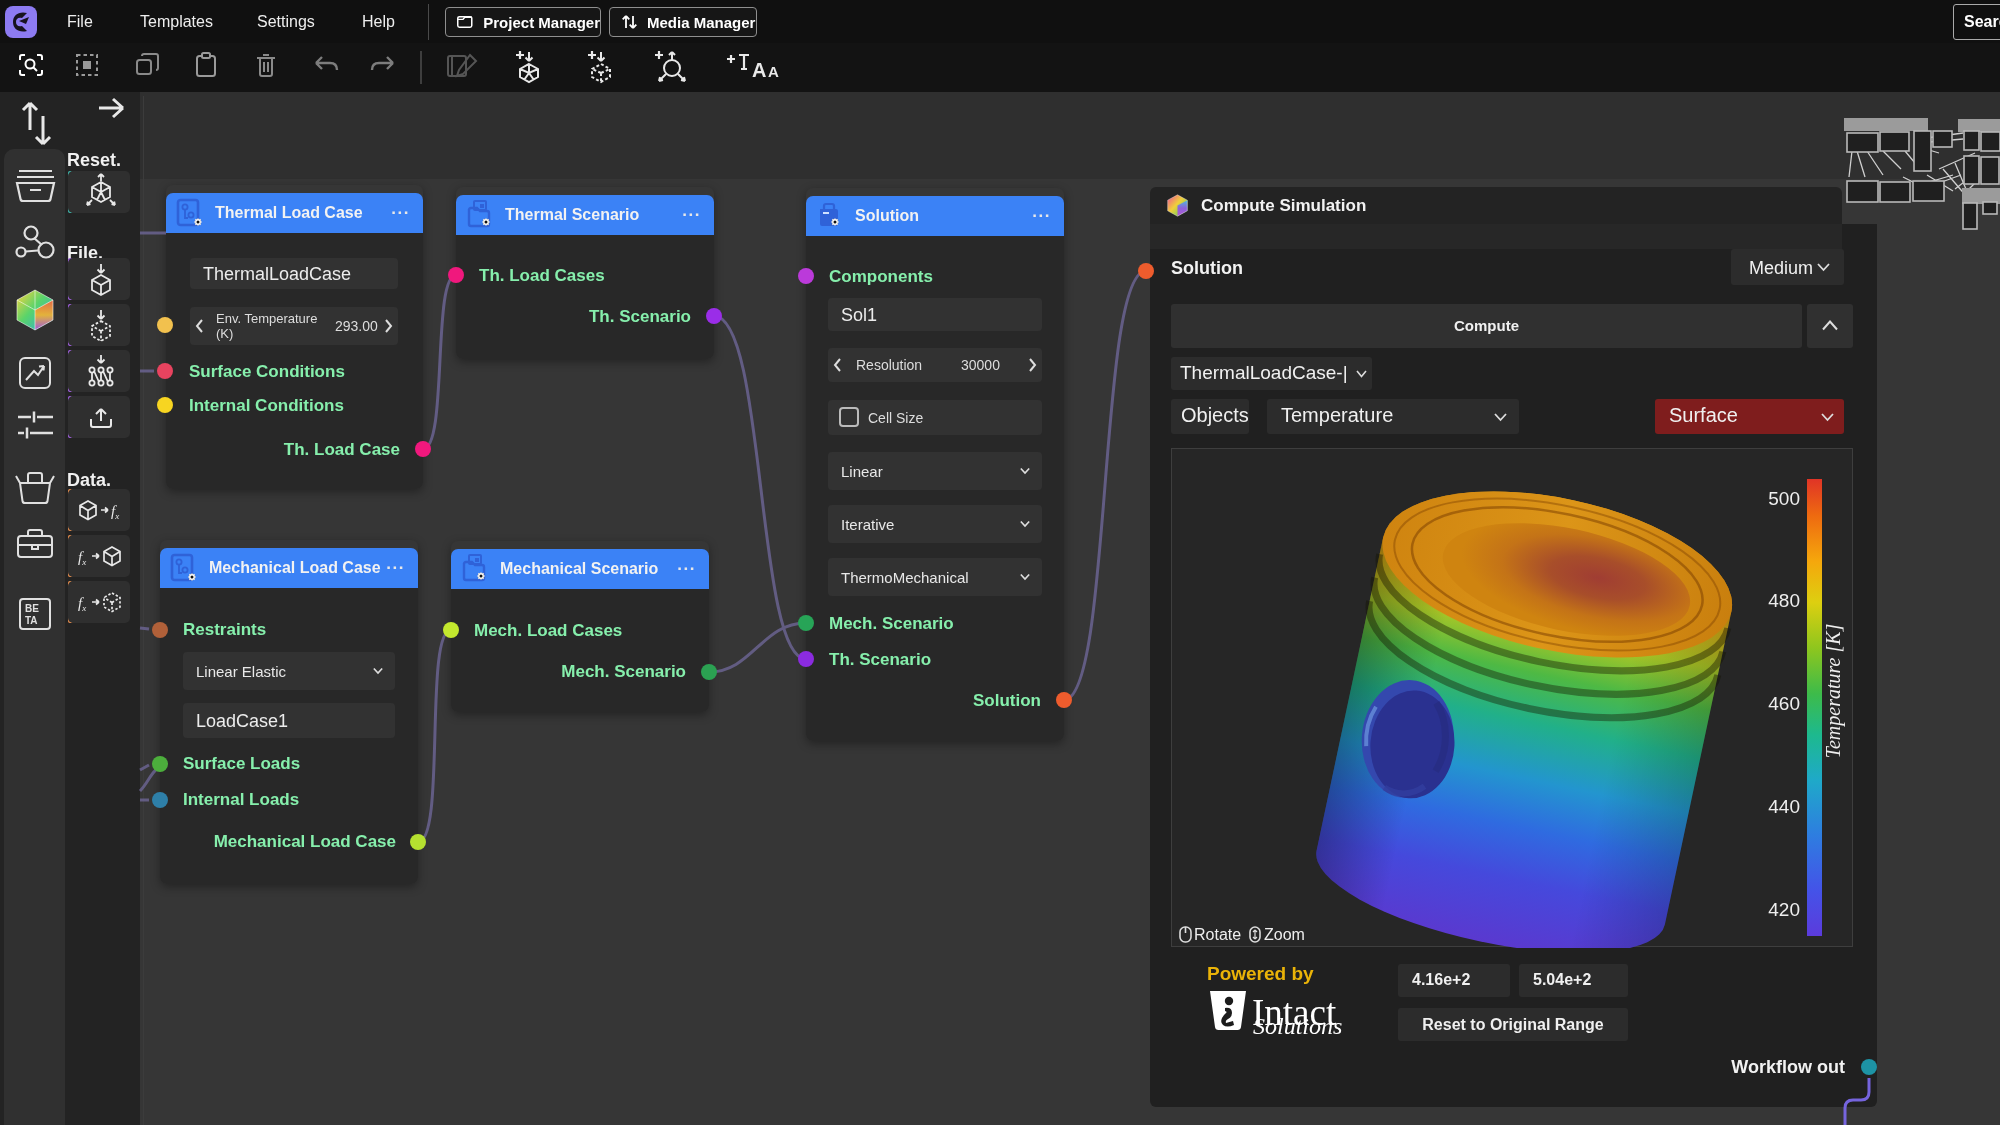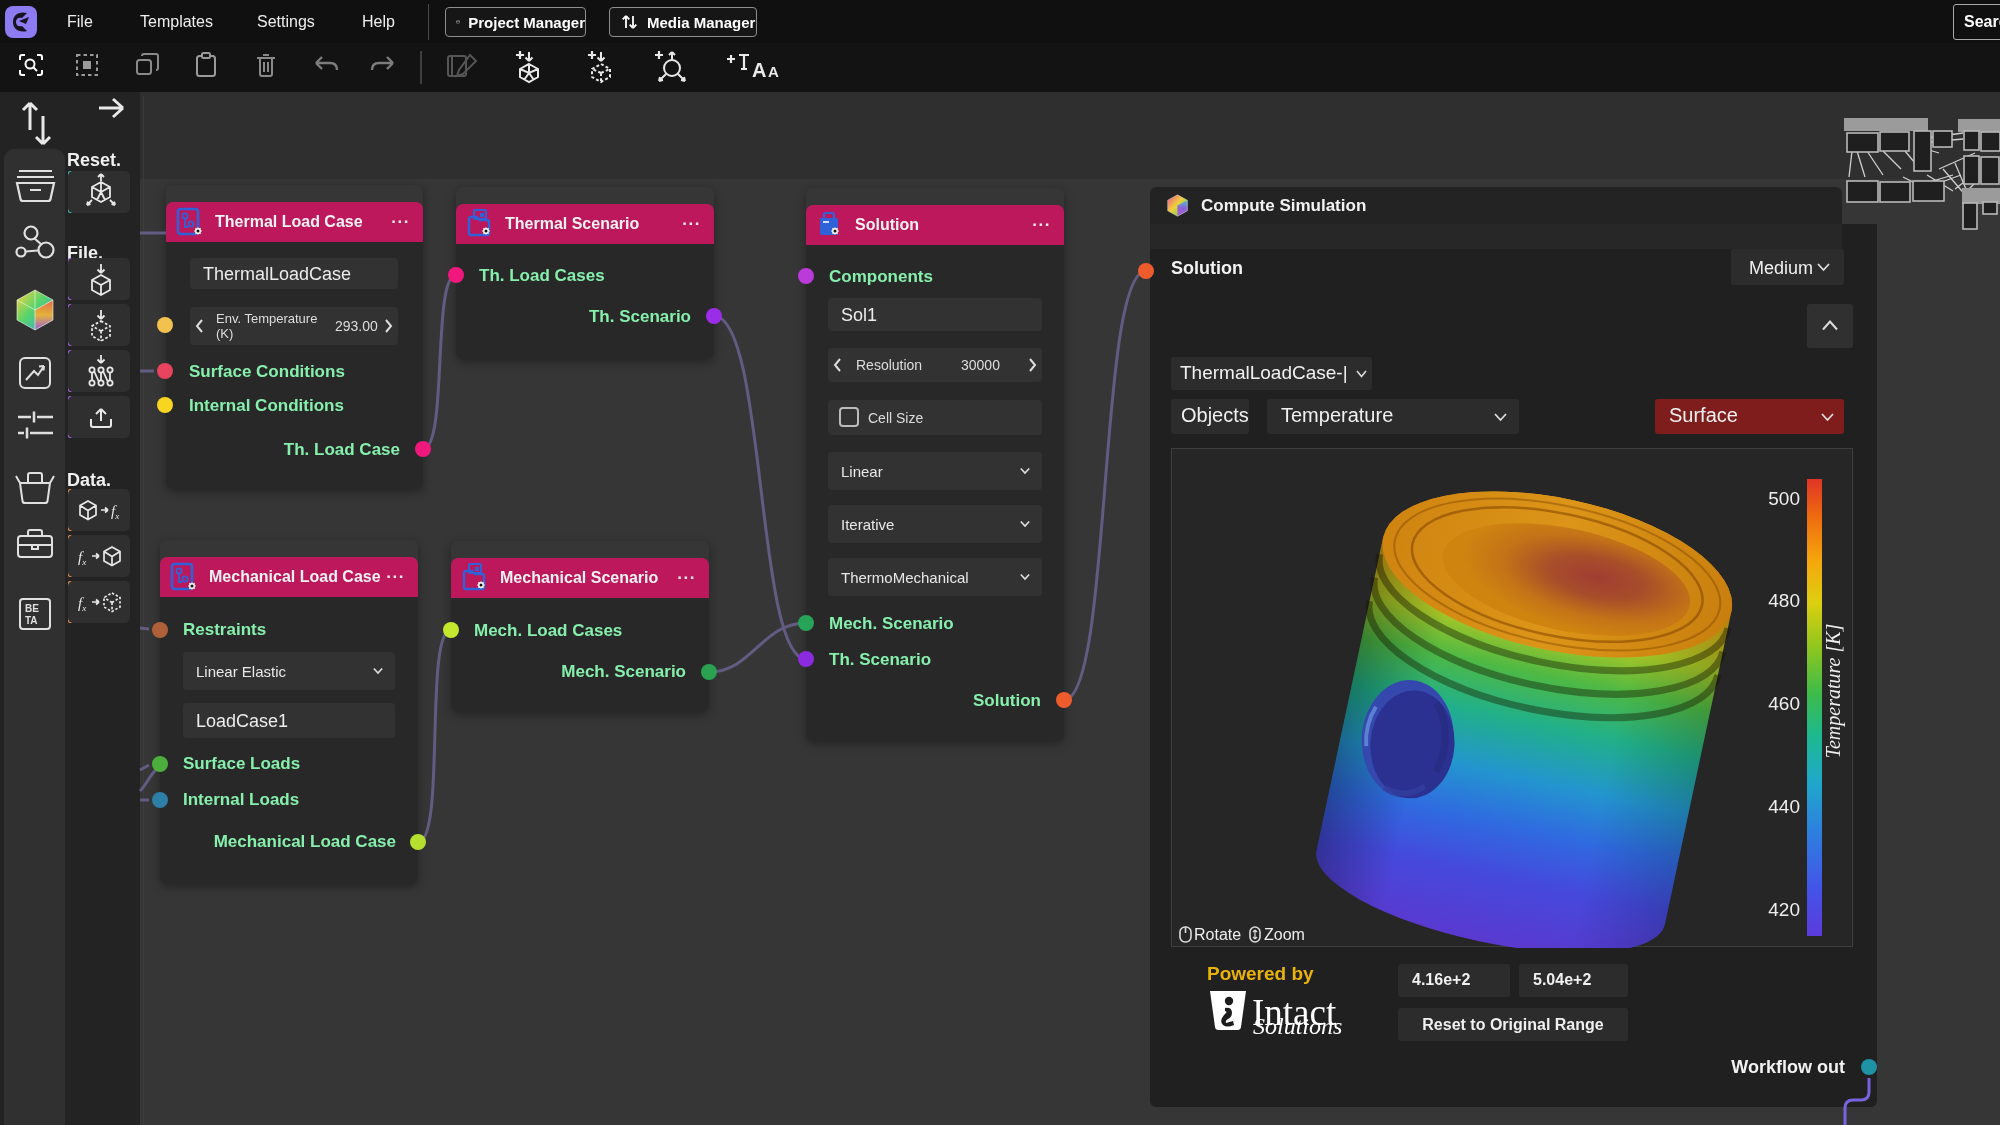--- a/index.html
+++ b/index.html
@@ -17,21 +17,21 @@
 
 
 #sidebar { position:absolute; left:0; top:92px; width:140px; height:1033px; background:#232323; }
 #sidepanel { position:absolute; left:4px; top:57px; width:61px; height:976px; background:#303030; border-radius:10px 10px 0 0; }
 .catlabel { position:absolute; left:67px; color:#f0f0f0; font-weight:bold; font-size:18px; }
 .catbtn { position:absolute; left:68px; width:62px; height:42px; background:#2f2f2f; border-radius:5px; }
 .catbar { position:absolute; left:68px; width:5px; height:42px; border-radius:2px; }
 
 
 .node { position:absolute; border-radius:7px; box-shadow:0 3px 10px rgba(0,0,0,0.35); }
-.nhead { position:absolute; left:0; top:17px; width:100%; height:40px; background:#be185d; border-radius:7px 7px 0 0; display:flex; align-items:center; }
+.nhead { position:absolute; left:0; top:8px; width:100%; height:40px; background:#3b82f6; border-radius:7px 7px 0 0; display:flex; align-items:center; }
 .nbody { position:absolute; left:0; top:41px; width:100%; bottom:0; background:#282828; border-radius:0 0 7px 7px; }
 .ntitle { color:#f2f2f2; font-weight:bold; font-size:16px; margin-left:10px; white-space:nowrap; }
 .ndots { position:absolute; right:13px; top:6px; color:#e8e8e8; font-weight:bold; font-size:17px; letter-spacing:1.5px; }
 .nlabel { position:absolute; color:#86efac; font-weight:bold; font-size:17px; }
 .nlabel.r { text-align:right; }
 .ninput { position:absolute; background:#323232; border-radius:4px; color:#ececec; font-size:18px; line-height:1; display:flex; align-items:center; padding-left:13px; }
 .ndrop { position:absolute; background:#323232; border-radius:4px; color:#e8e8e8; font-size:15px; display:flex; align-items:center; padding-left:13px; }
 .ndrop .chev { position:absolute; right:12px; top:50%; margin-top:-5px; }
 .nstep { position:absolute; background:#323232; border-radius:4px; color:#e0e0e0; }
 .chev { width:10px; height:10px; }
@@ -52,21 +52,21 @@
       <svg width="32" height="32" viewBox="0 0 32 32">
           <path d="M22 7 C14 5 8 9 8 16 C8 23 14 27 22 25 L17 20 C13 21 11 19 11 16 C11 13 13 11 17 12 Z" fill="#17131f"></path>
           <path d="M14 15 L24 11 L21 18 Z" fill="#17131f"></path>
         </svg>
     </div>
     <div class="menuitem" style="left:67px;">File</div>
     <div class="menuitem" style="left:140px;">Templates</div>
     <div class="menuitem" style="left:257px;">Settings</div>
     <div class="menuitem" style="left:362px;">Help</div>
     <div class="abs" style="left:428px;top:4px;width:1px;height:36px;background:#4a4a4a;"></div>
-    <div class="topbtn" style="left:445px;width:141px;">
+    <div class="topbtn" style="left:445px;width:156px;">
       <svg width="22" height="20" viewBox="0 0 22 20" style="margin-left:10px;">
           <rect x="2" y="4" width="16" height="12" rx="2" fill="none" stroke="#fff" stroke-width="1.7"></rect>
           <path d="M2 7 L8 7 L10 4.5 L18 4.5" fill="none" stroke="#fff" stroke-width="1.7"></path>
         </svg>
       <span style="margin-left:8px;">Project Manager</span>
     </div>
     <div class="topbtn" style="left:609px;width:148px;">
       <svg width="20" height="22" viewBox="0 0 20 22" style="margin-left:10px;">
           <path d="M6 17 L6 5 M6 5 L2.7 8.3 M6 5 L9.3 8.3" stroke="#fff" stroke-width="1.8" fill="none"></path>
           <path d="M13 5 L13 17 M13 17 L9.7 13.7 M13 17 L16.3 13.7" stroke="#fff" stroke-width="1.8" fill="none"></path>
@@ -506,20 +506,21 @@
       <div class="ntitle" style="font-size:17px;margin-left:11px;">Compute Simulation</div>
     </div>
     <div style="position:absolute;left:0;top:37px;width:692px;height:25px;background:#272727;"></div>
     <div class="abs" style="left:21px;top:71px;color:#f2f2f2;font-weight:bold;font-size:18px;">Solution</div>
     <div class="cbtn" style="left:581px;top:62px;width:113px;height:36px;background:#2c2c2c;">
       <span style="position:absolute;left:18px;top:9px;font-size:18px;">Medium</span>
       <svg style="position:absolute;right:14px;top:14px;" width="13" height="9" viewBox="0 0 13 9">
           <path d="M1 1 L6.5 7 L12 1" stroke="#ddd" stroke-width="1.8" fill="none"></path>
         </svg>
     </div>
+    <div class="cbtn" style="left:21px;top:117px;width:631px;height:44px;background:#303030;text-align:center;line-height:44px;font-weight:bold;font-size:15px;">Compute</div>
     <div class="cbtn" style="left:657px;top:117px;width:46px;height:44px;background:#303030;">
       <svg style="position:absolute;left:15px;top:16px;" width="16" height="11" viewBox="0 0 16 11">
           <path d="M1 9.5 L8 1.5 L15 9.5" stroke="#ddd" stroke-width="2" fill="none"></path>
         </svg>
     </div>
     <div class="cbtn" style="left:21px;top:170px;width:201px;height:33px;background:#2c2c2c;">
       <span style="position:absolute;left:9px;top:5px;font-size:19px;white-space:nowrap;">ThermalLoadCase-|</span>
       <svg style="position:absolute;right:5px;top:13px;" width="11" height="8" viewBox="0 0 11 8">
           <path d="M1 1 L5.5 6.5 L10 1" stroke="#ddd" stroke-width="1.6" fill="none"></path>
         </svg>

